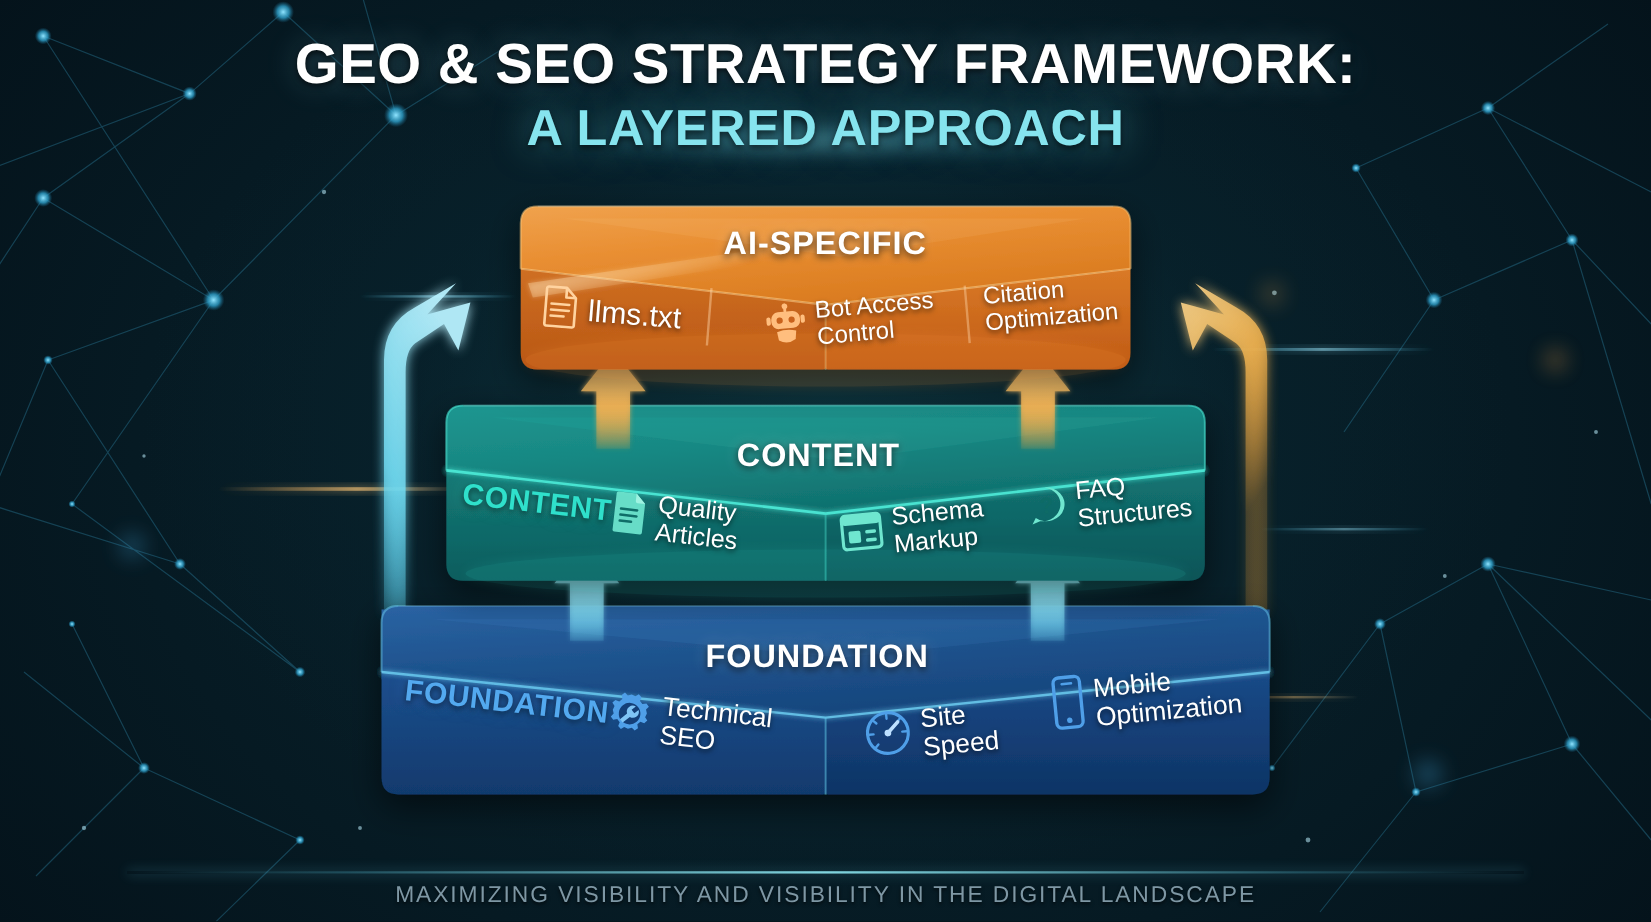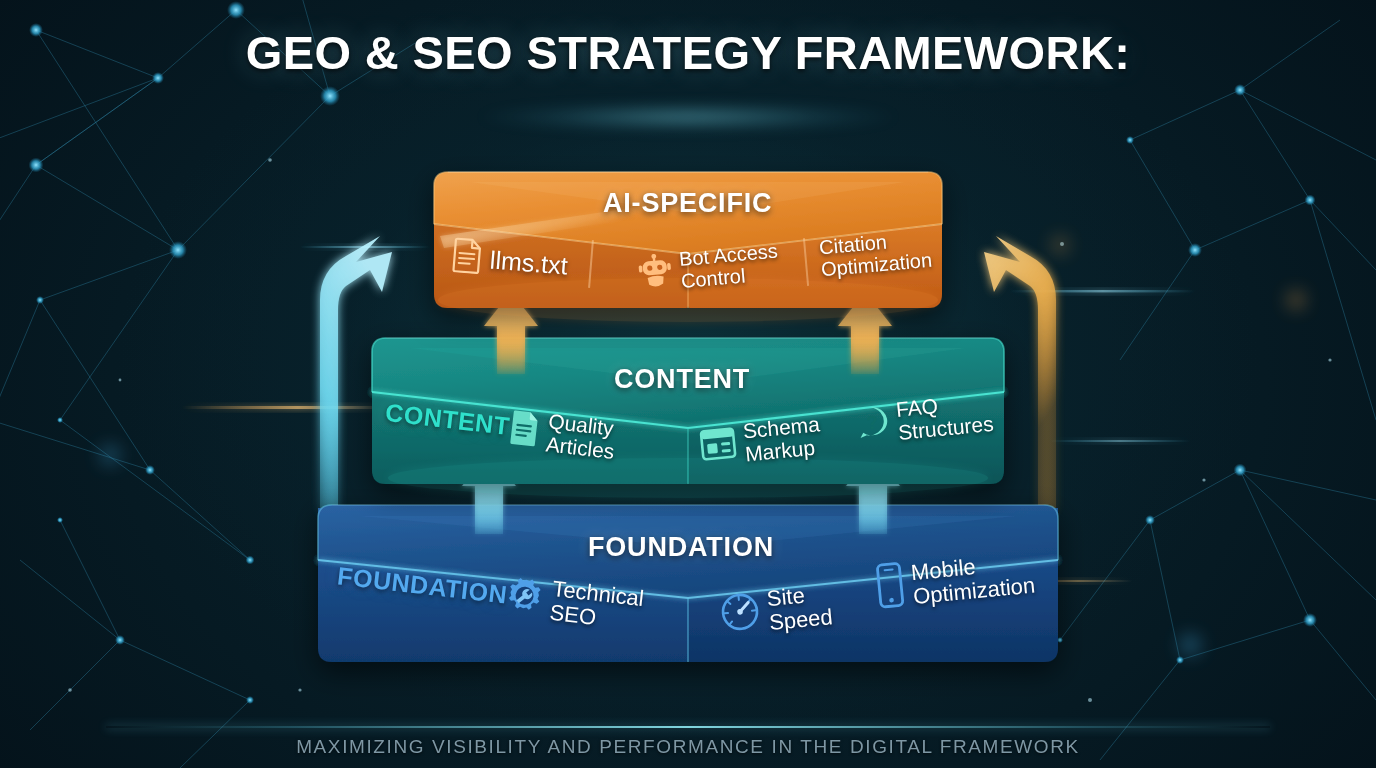--- a/index.html
+++ b/index.html
@@ -173,20 +173,21 @@
     <rect x="182" y="406" width="210" height="3" fill="url(#hlineL)" filter="url(#softGlow)" opacity=".85"></rect>
     <rect x="300" y="246" width="130" height="2" fill="url(#hlineC)" filter="url(#softGlow)" opacity=".8"></rect>
     <rect x="1010" y="290" width="185" height="2.4" fill="url(#hlineC)" filter="url(#softGlow)" opacity=".75"></rect>
     <rect x="1050" y="440" width="140" height="2" fill="url(#hlineC)" filter="url(#softGlow)" opacity=".6"></rect>
     <rect x="1012" y="580" width="120" height="2" fill="url(#hlineL)" filter="url(#softGlow)" opacity=".5"></rect>
   </svg>
 
   <div class="title-glow"></div>
   <div class="title-wrap">
     <div class="title-main">GEO &amp; SEO STRATEGY FRAMEWORK:</div>
+    <div class="title-sub">A LAYERED APPROACH</div>
   </div>
 
   <svg id="blocks" viewBox="0 0 1376 768">
     <defs>
 
       <linearGradient id="oTop" x1="0" y1="0" x2="0.55" y2="1">
         <stop offset="0%" stop-color="#f0a24d"></stop>
           <stop offset="42%" stop-color="#e98f33"></stop>
         <stop offset="100%" stop-color="#d97a1e"></stop>
       </linearGradient>
@@ -478,15 +479,15 @@
       <svg width="28" height="46" viewBox="0 0 28 46">
         <rect x="3" y="2" width="22" height="42" rx="4.5" fill="none" stroke="#4f9fe8" stroke-width="2.8"></rect>
         <line x1="10" y1="7.5" x2="18" y2="7.5" stroke="#4f9fe8" stroke-width="2" stroke-linecap="round"></line>
         <circle cx="14" cy="38" r="2.3" fill="#4f9fe8"></circle>
       </svg>
     </span>
     <span class="lbl" style="font-size:22px; white-space:normal; width:122px;">Mobile Optimization</span>
   </div>
 
   <div class="footer-rule"></div>
-  <div class="footer-text">MAXIMIZING VISIBILITY AND PERFORMANCE IN THE DIGITAL FRAMEWORK</div>
+  <div class="footer-text">MAXIMIZING VISIBILITY AND VISIBILITY IN THE DIGITAL LANDSCAPE</div>
 
 </div>
 
 </body></html>

